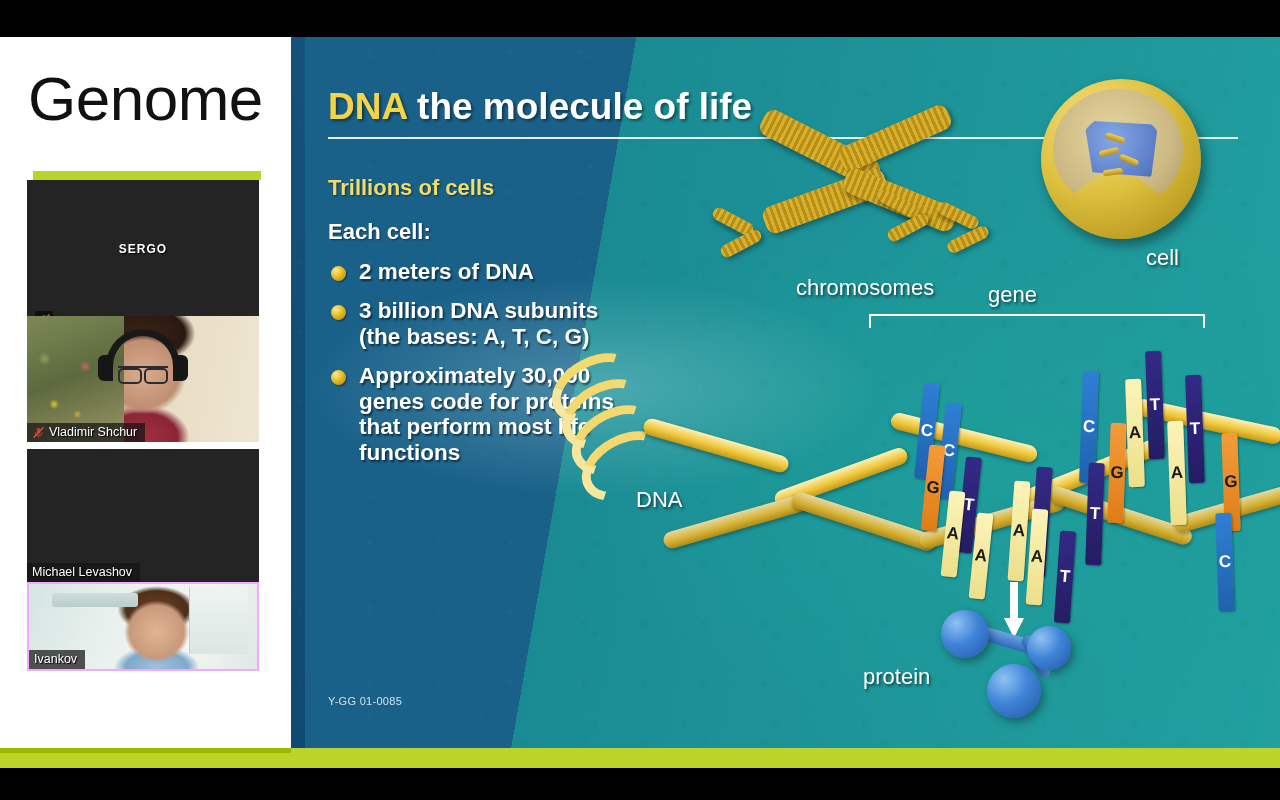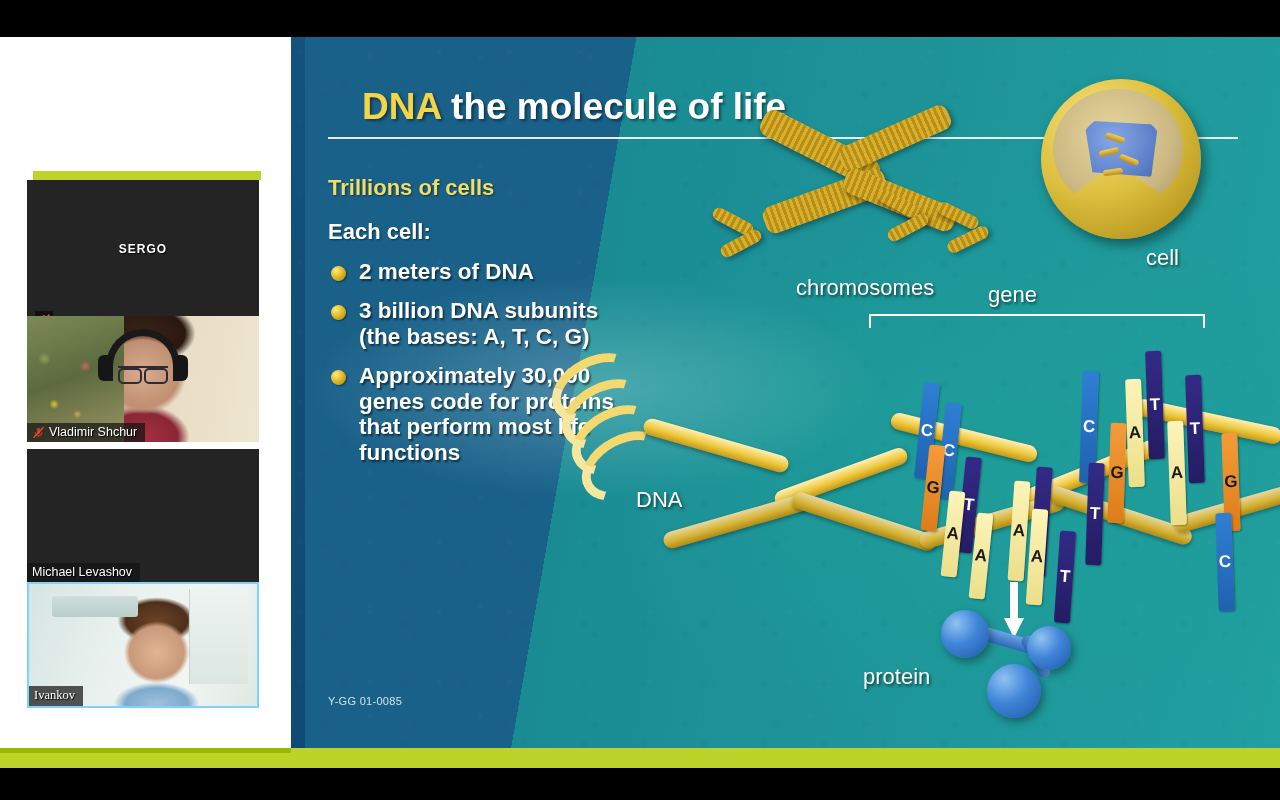--- a/index.html
+++ b/index.html
@@ -38,21 +38,21 @@
     position:absolute; left:27px; top:177px; width:232px; height:527px;
   }
   .green-tab {
     position:absolute; left:6px; top:-6px; width:228px; height:9px;
     background:#bcd42a; transform: skewX(-1deg);
   }
   .tile { position:absolute; left:0; width:232px; background:#242424; overflow:hidden; }
   .tile-1 { top:3px;   height:156px;text-decoration:underline; }
   .tile-2 { top:139px; height:126px; }
   .tile-3 { top:272px; height:133px; }
-  .tile-4 { top:405px; height:126px; border:2px solid #7dd3fc;font-family:Liberation Serif, serif; }
+  .tile-4 { top:405px; height:89px; border:2px solid #f0abfc; }
 
   .tile-name-center {
     position:absolute; left:0; right:0; top:62px; text-align:center;
     color:#fff; font-size:12px; font-weight:bold; letter-spacing:1px;
     text-shadow: 1px 1px 1px #000;
   }
 
   .mute-badge {
     position:absolute; left:8px; bottom:7px;
     width:18px; height:18px; background:rgba(0,0,0,0.55);
@@ -145,21 +145,20 @@
       radial-gradient(circle at 38% 64%, rgba(0,0,0,.08) 0 3px, transparent 4px),
       radial-gradient(circle at 72% 18%, rgba(255,255,255,.06) 0 2px, transparent 3px),
       radial-gradient(circle at 88% 78%, rgba(0,0,0,.08) 0 3px, transparent 4px);
     background-size: 70px 70px, 90px 90px, 110px 110px, 60px 60px;
   }
 
   .slide-title {
     position:absolute; left:37px; top:49px; white-space:nowrap;
     font-size:37px; font-weight:bold; color:#ffffff;
     text-shadow:2px 2px 3px rgba(0,0,0,.45);
-    margin-left:34px;
   }
   .slide-title .acc { color:#f3d547; }
   .title-rule {
     position:absolute; left:37px; top:100px; width:910px; height:2px;
     background:rgba(255,255,255,.88);
   }
   .kicker {
     position:absolute; left:37px; top:138px;
     font-size:22px; font-weight:bold; color:#f0dd6a;
     text-shadow:1px 1px 2px rgba(0,0,0,.5);
@@ -288,20 +287,21 @@
 </style>
 </head>
 <body>
 
 <div id="stage">
 
   <div class="letterbox-top"></div>
   <div class="letterbox-bottom"></div>
 
   <div class="white-panel"></div>
+  <div class="deck-title">Genome</div>
 
   <div class="video-stack">
     <div class="green-tab"></div>
 
     <div class="tile tile-1">
       <div class="tile-name-center">SERGO</div>
       <div class="mute-badge">
         <svg width="14" height="14" viewBox="0 0 14 14">
           <rect x="5.2" y="2" width="3.6" height="6.6" rx="1.8" fill="#c0392b"></rect>
           <path d="M3.4 6.6a3.6 3.6 0 0 0 7.2 0" stroke="#c0392b" stroke-width="1.2" fill="none"></path>

